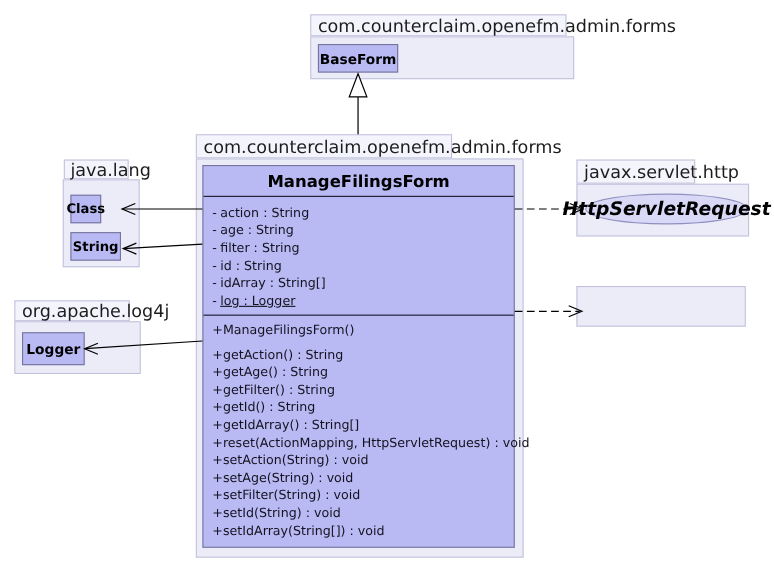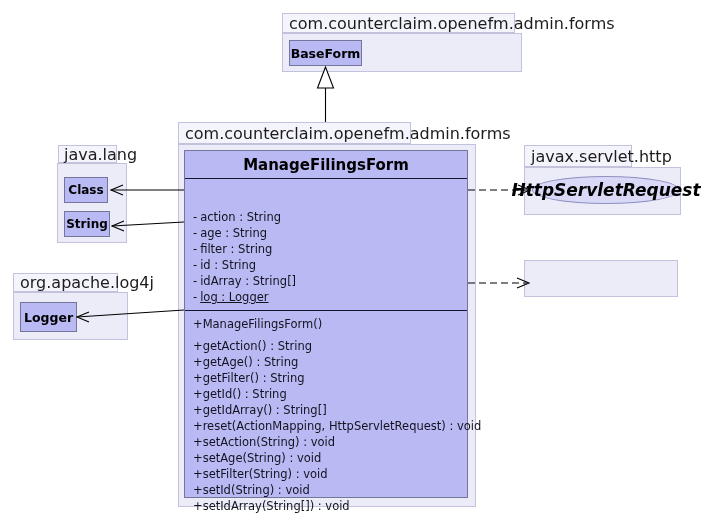--- a/index.html
+++ b/index.html
@@ -25,21 +25,20 @@
     position:absolute;left:184px;top:150px;width:284px;height:348px;
     background:#b9b9f3;border:1px solid #75759c;box-sizing:border-box;z-index:3;
   }
   .bigbox .title{
     height:27px;border-bottom:1px solid #14142a;display:flex;align-items:center;
     justify-content:center;font-weight:bold;font-size:15px;color:#000;
   }
   .bigbox .fields{
     height:108px;border-bottom:1px solid #14142a;box-sizing:border-box;
     padding:6px 0 0 8px;
-    margin-top:24px;
   }
   .bigbox .methods{padding:5px 0 0 8px;}
   .member{height:16px;line-height:16px;font-size:11.5px;color:#131320;white-space:nowrap;}
   .member .pre{display:inline-block;margin-right:3px;}
   .u{text-decoration:underline;}
   .ctor-gap{height:6px;}
   .iface{
     position:absolute;left:532px;top:176px;width:148px;height:28px;
     background:#d9d9f7;border:1px solid #8f8fc0;border-radius:50%;
     box-sizing:border-box;display:flex;align-items:center;justify-content:center;
@@ -57,21 +56,21 @@
   </div>
   <div class="pkg" style="left:282px;top:33px;width:240px;height:39px;"></div>
   <div class="cbox" style="left:289px;top:40px;width:73px;height:26px;">
     <span>BaseForm</span>
   </div>
 
   <div class="tab" style="left:58px;top:145px;width:59px;height:18px;padding-left:5px;">
     <span>java.lang</span>
   </div>
   <div class="pkg" style="left:57px;top:163px;width:70px;height:80px;"></div>
-  <div class="cbox" style="left:64px;top:177px;width:44px;height:26px;font-size:12px;">
+  <div class="cbox" style="left:64px;top:177px;width:28px;height:26px;font-size:12px;">
     <span>Class</span>
   </div>
   <div class="cbox" style="left:64px;top:211px;width:46px;height:26px;font-size:12px;">
     <span>String</span>
   </div>
 
   <div class="tab" style="left:13px;top:273px;width:105px;height:19px;">
     <span>org.apache.log4j</span>
   </div>
   <div class="pkg" style="left:13px;top:292px;width:115px;height:48px;"></div>

